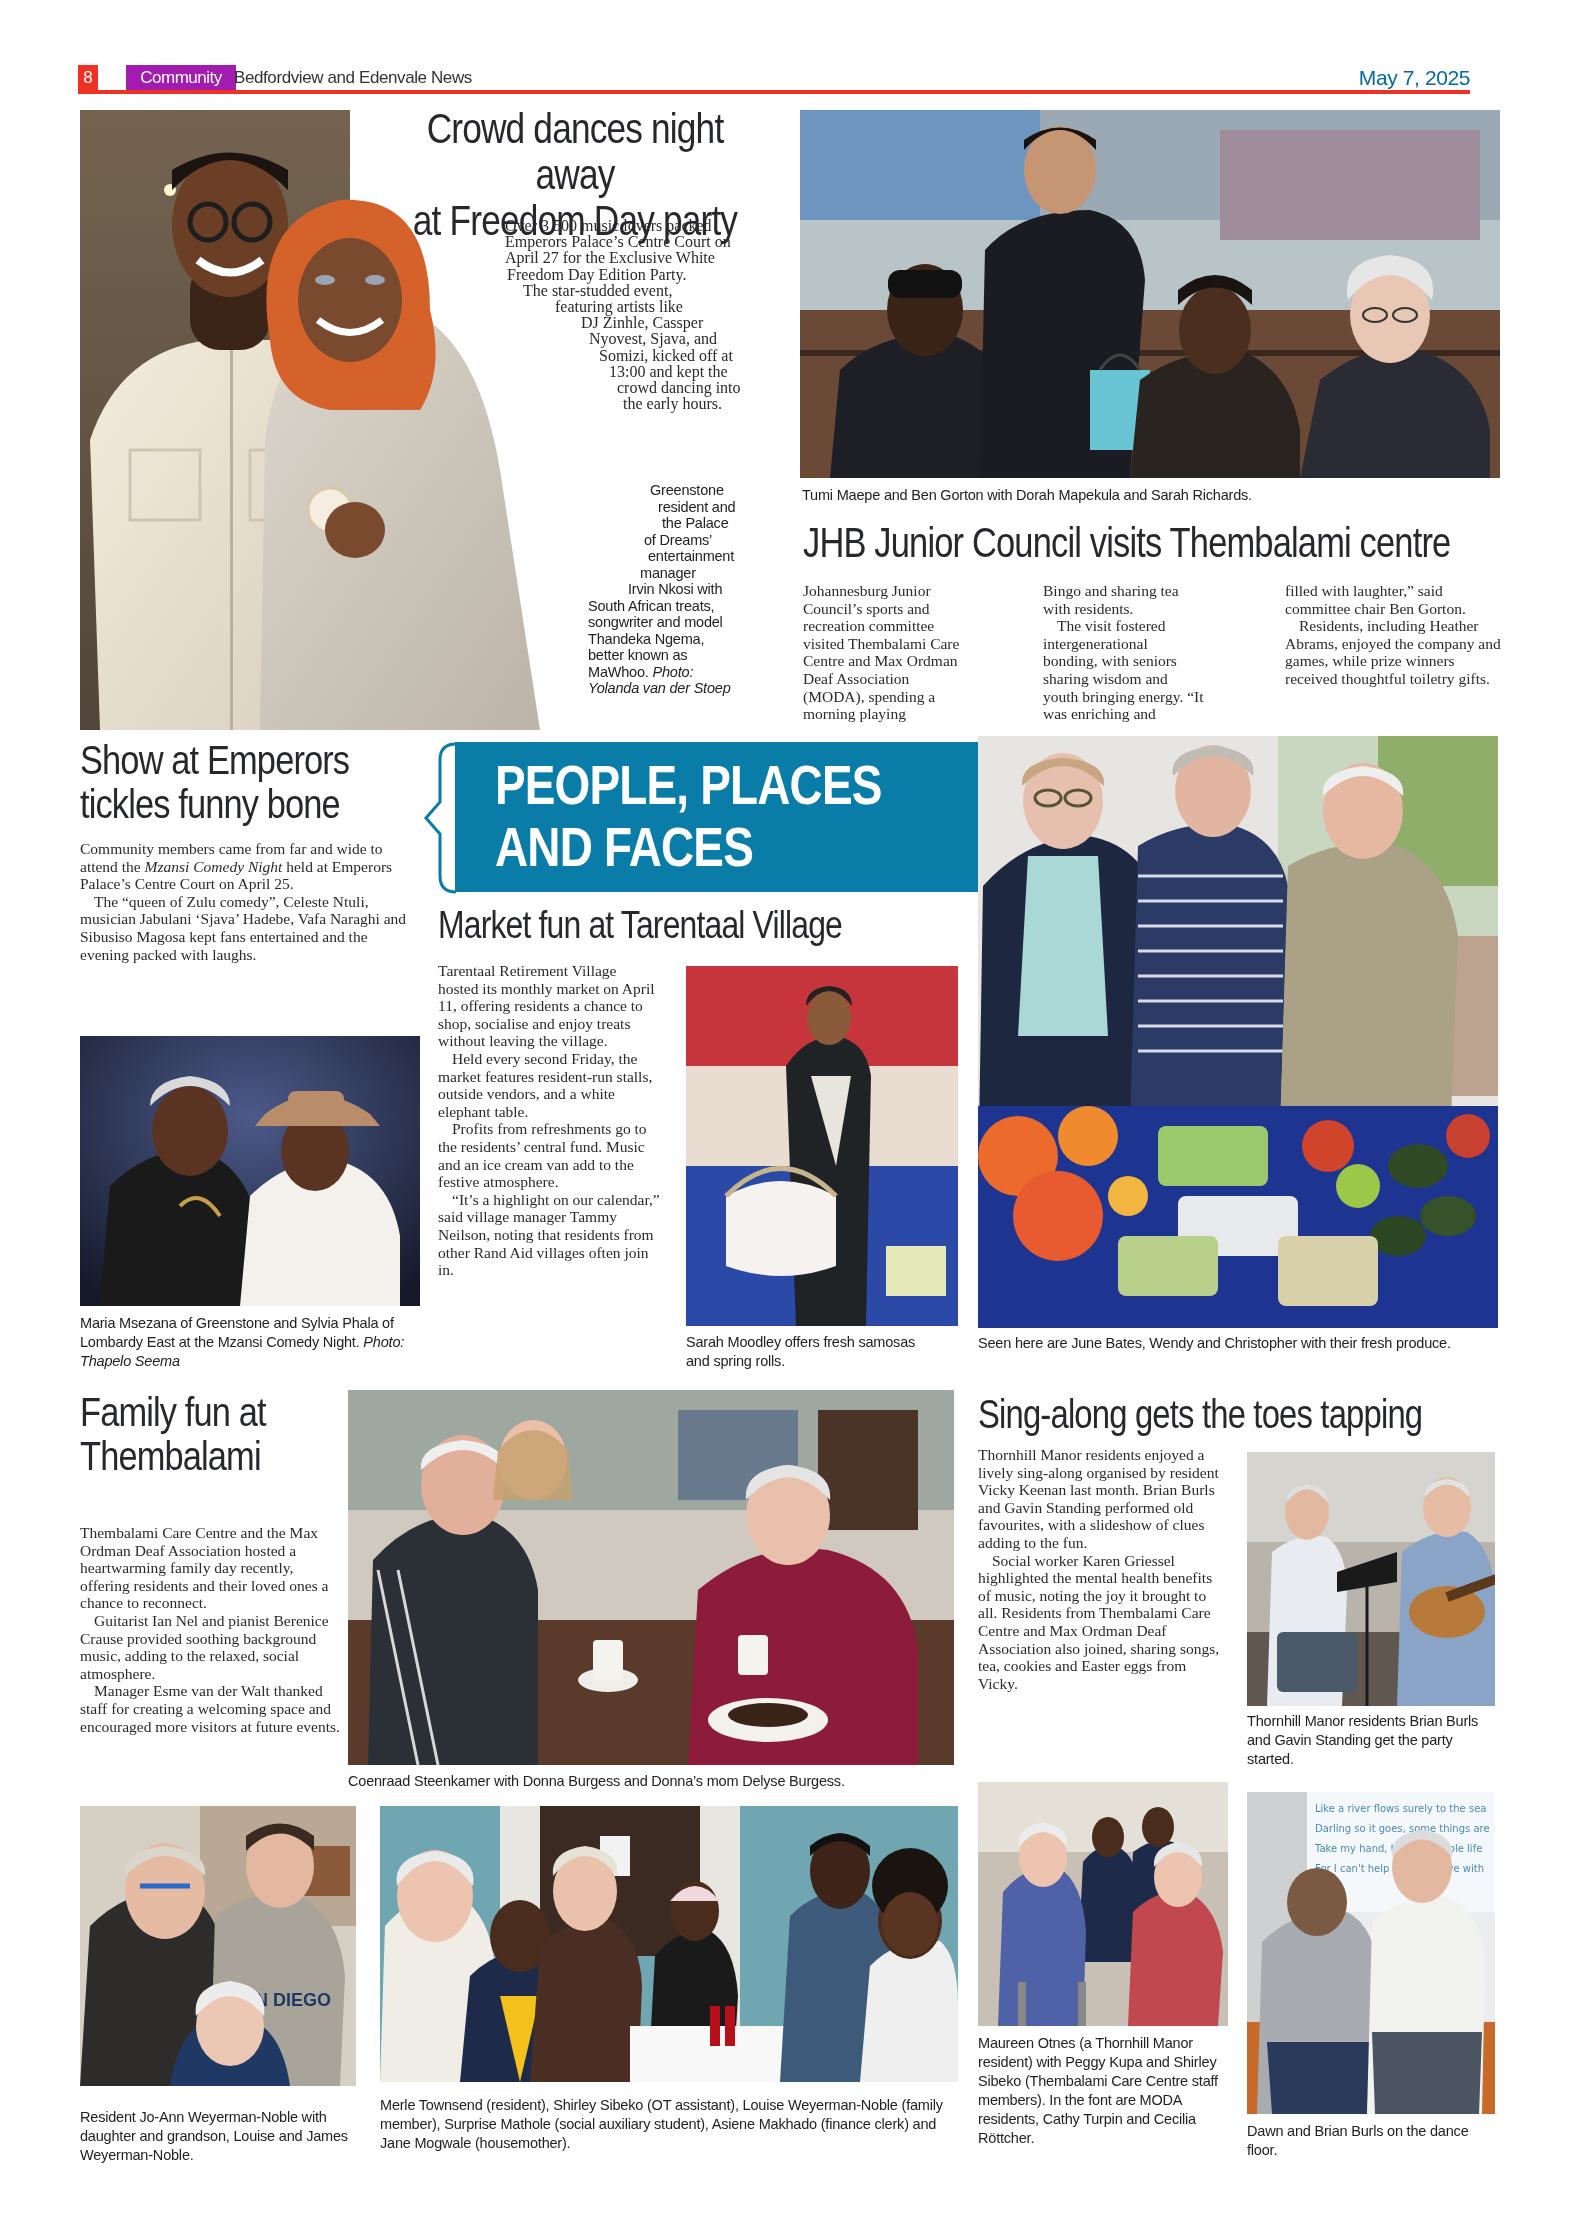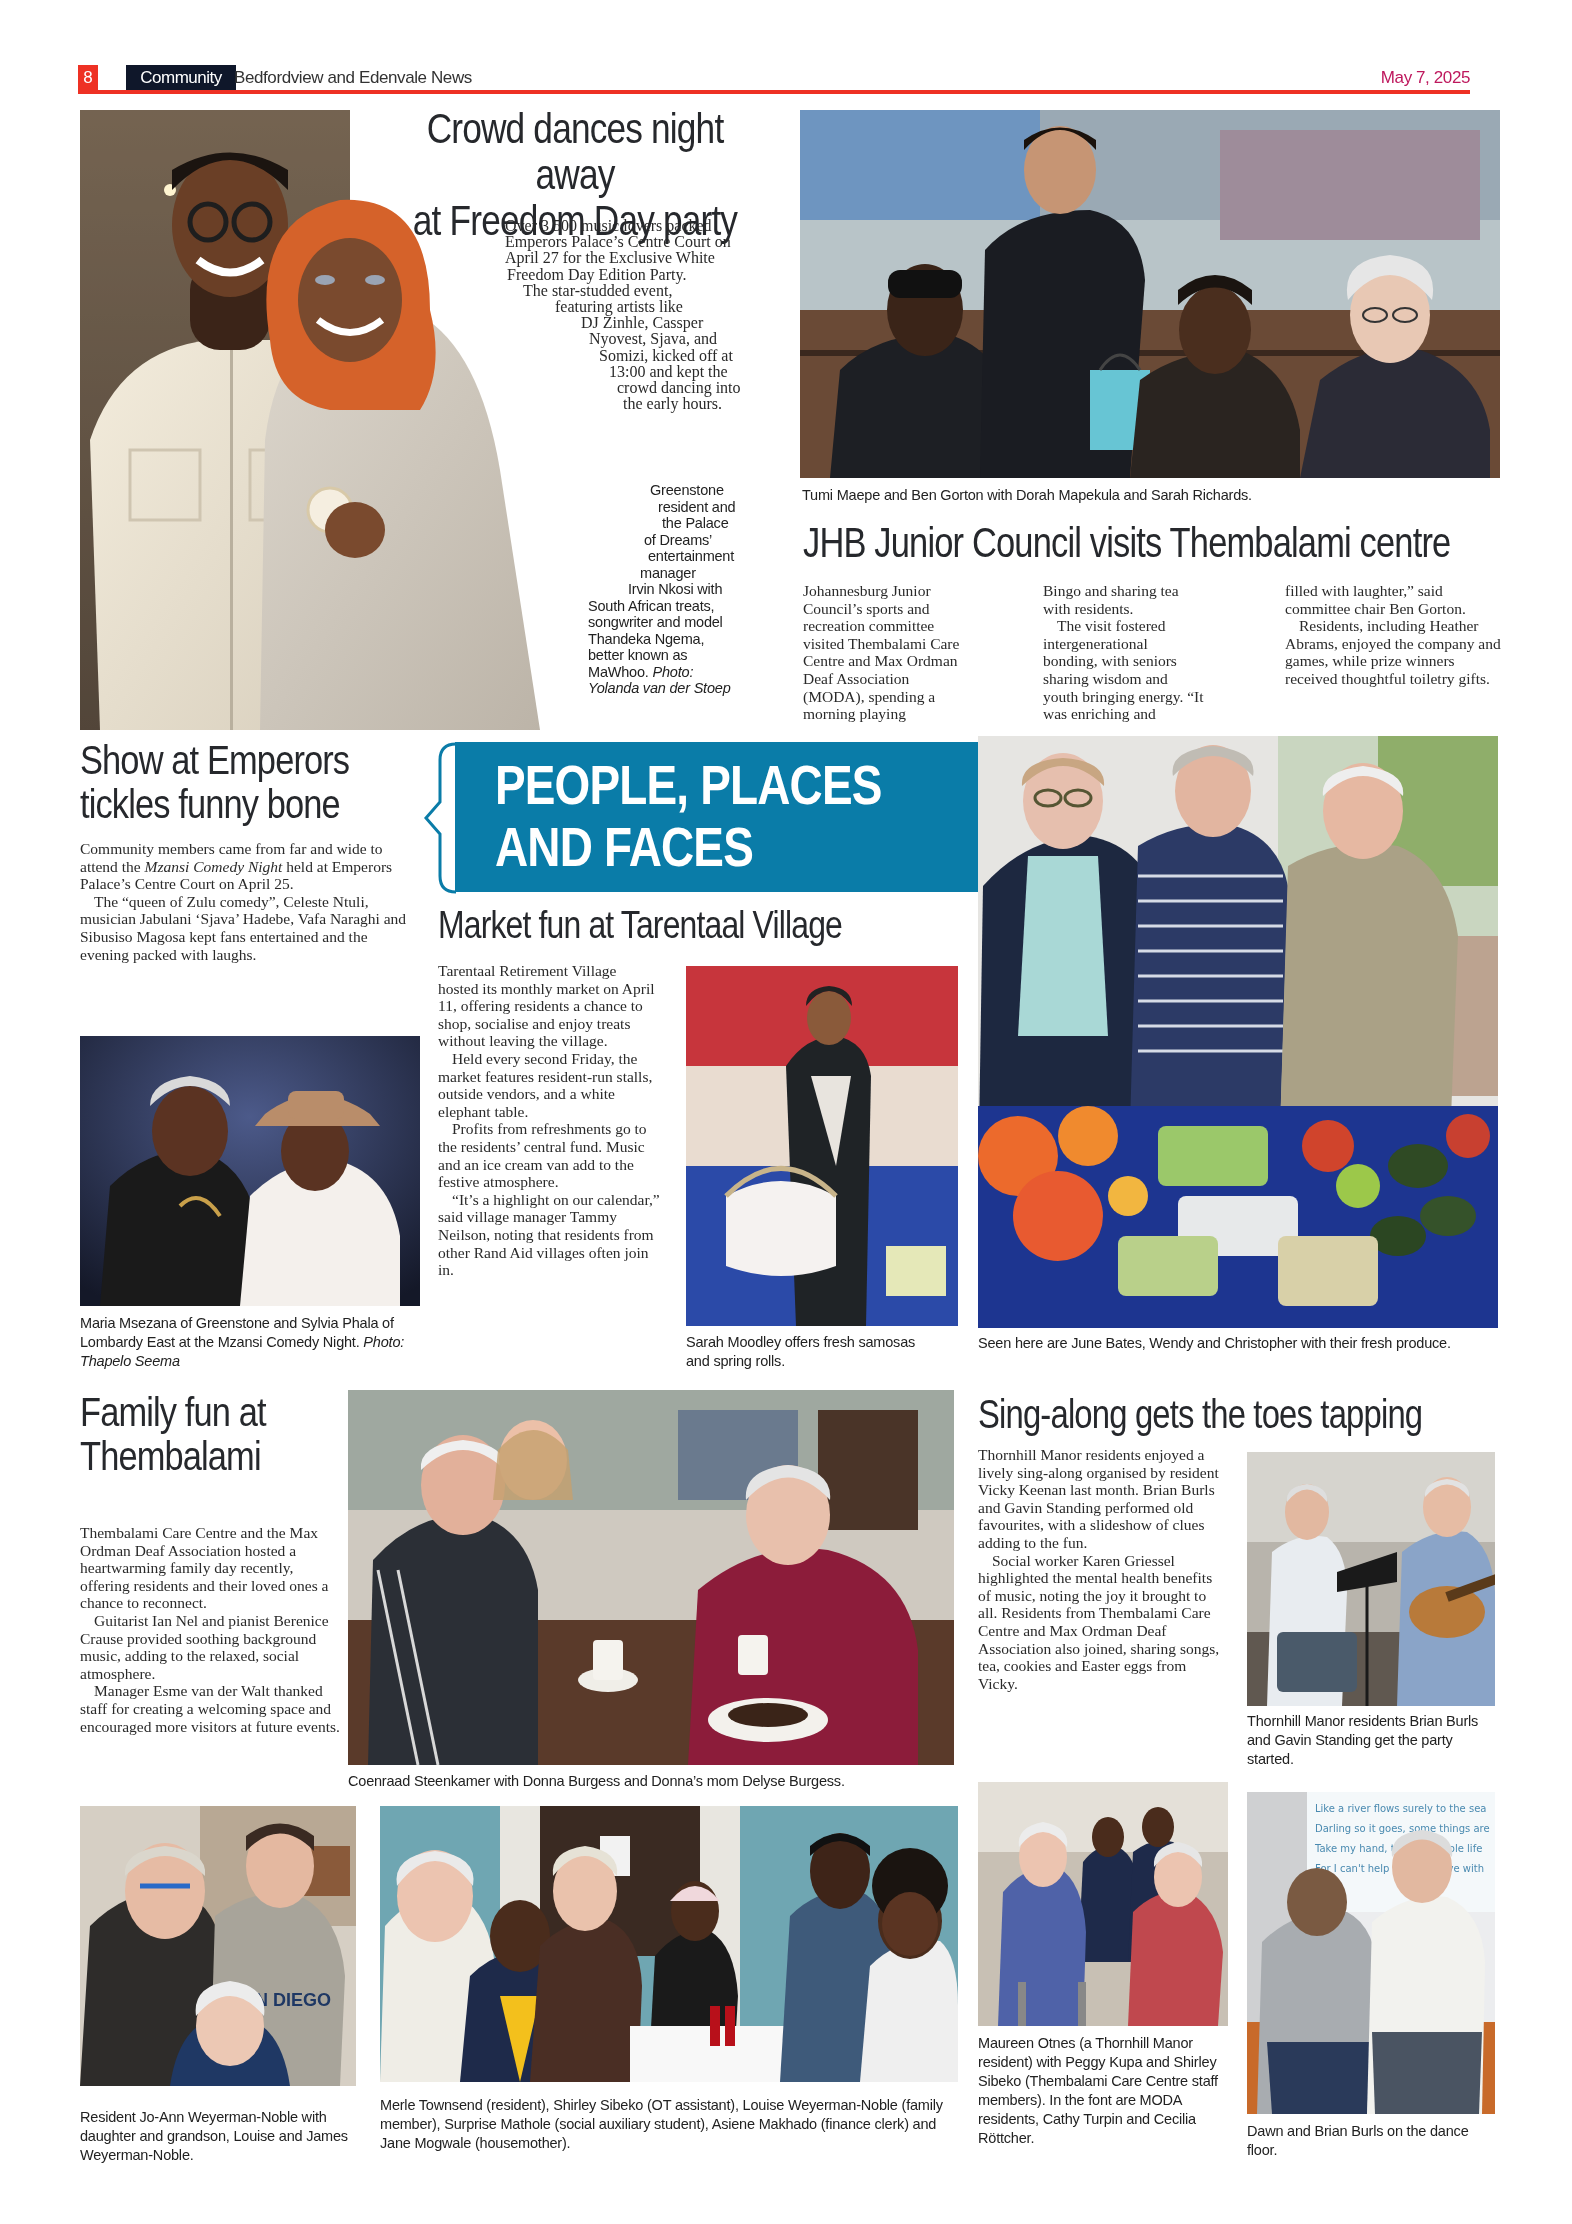--- a/index.html
+++ b/index.html
@@ -4,24 +4,24 @@
 <style>
   * { box-sizing: border-box; margin: 0; padding: 0; }
   html, body { width: 1572px; height: 2224px; background: #ffffff; overflow: hidden; }
   body { position: relative; font-family: "Liberation Serif", serif; color: #2a2a2a; }
 
   .abs { position: absolute; }
 
   
   .hdr-page { left: 78px; top: 65px; width: 20px; height: 26px; background: #ee3124; color: #fff;
     font-family: "Liberation Sans", sans-serif; font-size: 17px; line-height: 26px; text-align: center; font-stretch: condensed; }
-  .hdr-sec { left: 126px; top: 65px; width: 110px; height: 26px; background: #0f172a; color: #fff;
+  .hdr-sec { left: 126px; top: 65px; width: 110px; height: 26px; background: #a21caf; color: #fff;
     font-family: "Liberation Sans", sans-serif; font-size: 17px; line-height: 26px; text-align: center; letter-spacing: -0.5px; }
   .hdr-pub { left: 234px; top: 65px; height: 26px; font-family: "Liberation Sans", sans-serif; font-size: 17px; line-height: 26px; color: #333; letter-spacing: -0.4px; }
-  .hdr-date { right: 102px; top: 65px; height: 26px; font-family: "Liberation Sans", sans-serif; font-size: 17px; line-height: 26px; color: #be185d; letter-spacing: -0.4px; }
+  .hdr-date { right: 102px; top: 65px; height: 26px; font-family: "Liberation Sans", sans-serif; font-size: 21px; line-height: 26px; color: #0369a1; letter-spacing: -0.4px; }
   .hdr-rule { left: 78px; top: 90px; width: 1392px; height: 4px; background: #ee3124; }
 
   
   .hl { font-family: "Liberation Sans", sans-serif; color: #26282c; font-weight: normal; letter-spacing: -1px; transform-origin: left top; }
   .hl-center { text-align: center; }
 
   
   .body { font-family: "Liberation Serif", serif; font-size: 15.5px; line-height: 17.6px; color: #2a2a2a; }
   .body p { text-indent: 0; }
   .body p + p { text-indent: 14px; }

